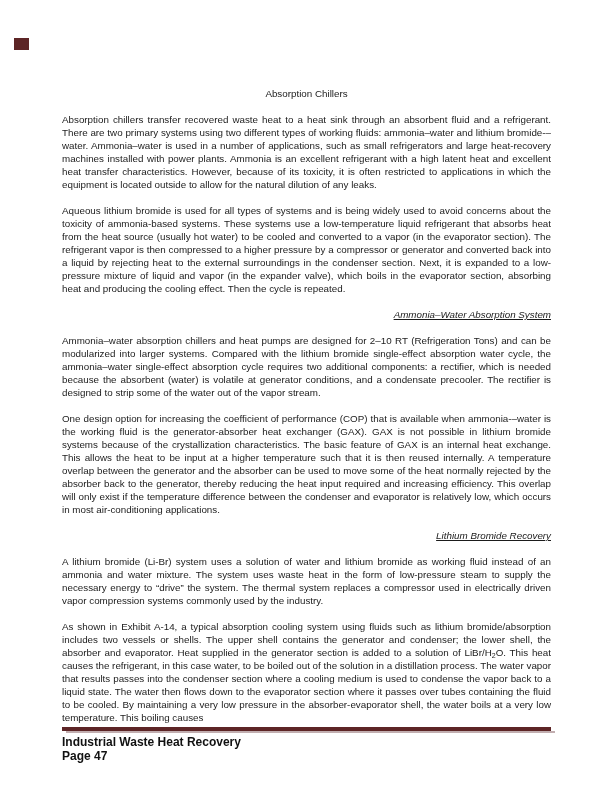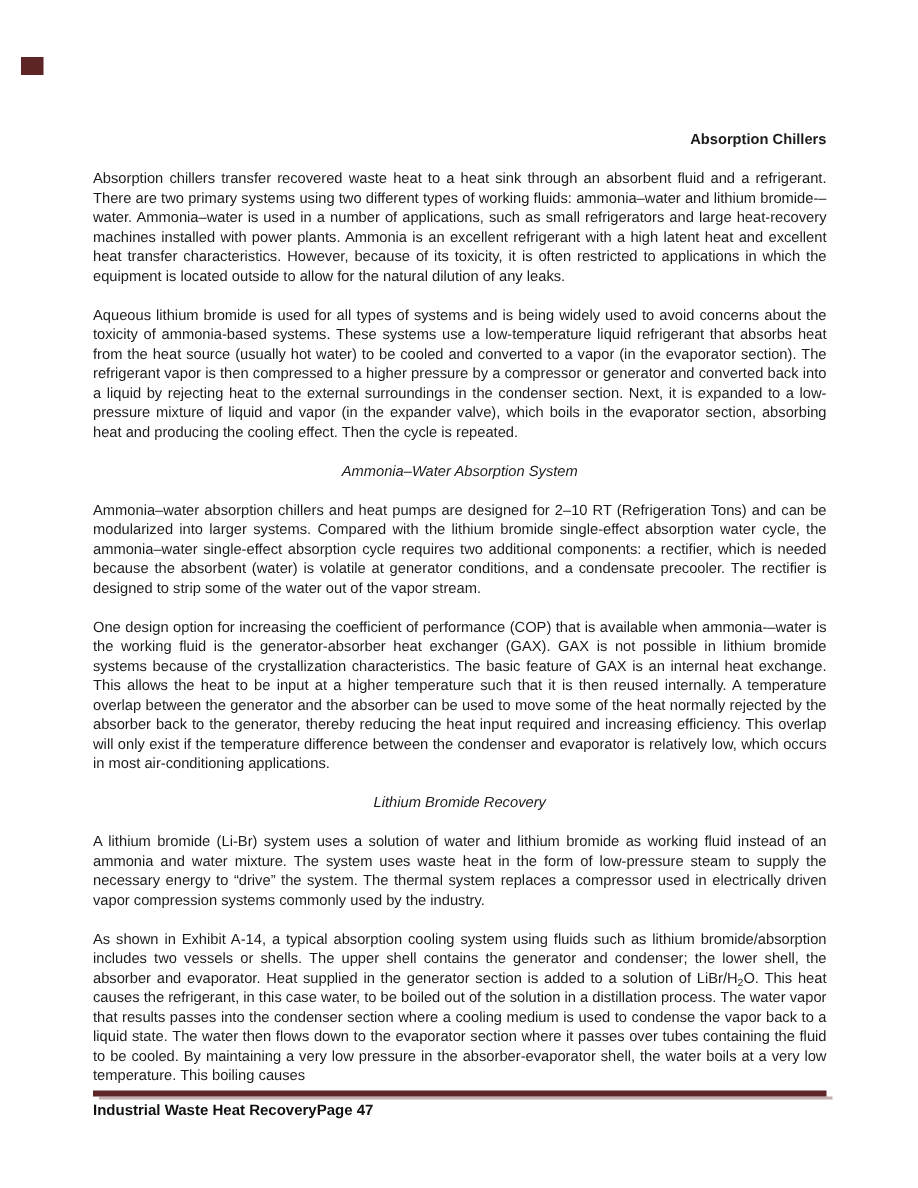--- a/index.html
+++ b/index.html
@@ -29,26 +29,27 @@
     left: 62px;
     top: 87px;
     width: 489px;
     font-size: 9.8px;
     line-height: 13px;
     text-align: justify;
   }
   .content .block { margin: 0 0 13px 0; }
   .content .block:last-child { margin-bottom: 0; }
   .h1 {
-    font-weight: bold;
-    text-align: right;
+    font-weight: normal;
+    text-align: center;
   }
   .h2 {
     font-style: italic;
-    text-align: center;
+    text-decoration: underline;
+    text-align: right;
   }
   .para { }
   sub.chem {
     font-size: 7px;
     vertical-align: -2px;
     line-height: 0;
   }
   .footer-rule {
     position: absolute;
     left: 62px;
@@ -65,23 +66,24 @@
     height: 2px;
     background: var(--footer-bar-shadow, #c2aeb0);
   }
   .footer-row {
     position: absolute;
     left: 62px;
     top: 735px;
     width: 489px;
     display: flex;
     justify-content: flex-start;
-    font-size: 10px;
+    font-size: 12px;
     font-weight: bold;
     color: #111111;
+    flex-direction: column;
   }
 </style>
 </head>
 <body>
 
 <div class="page">
 
   <div class="corner-mark"></div>
 
   <div class="content">

